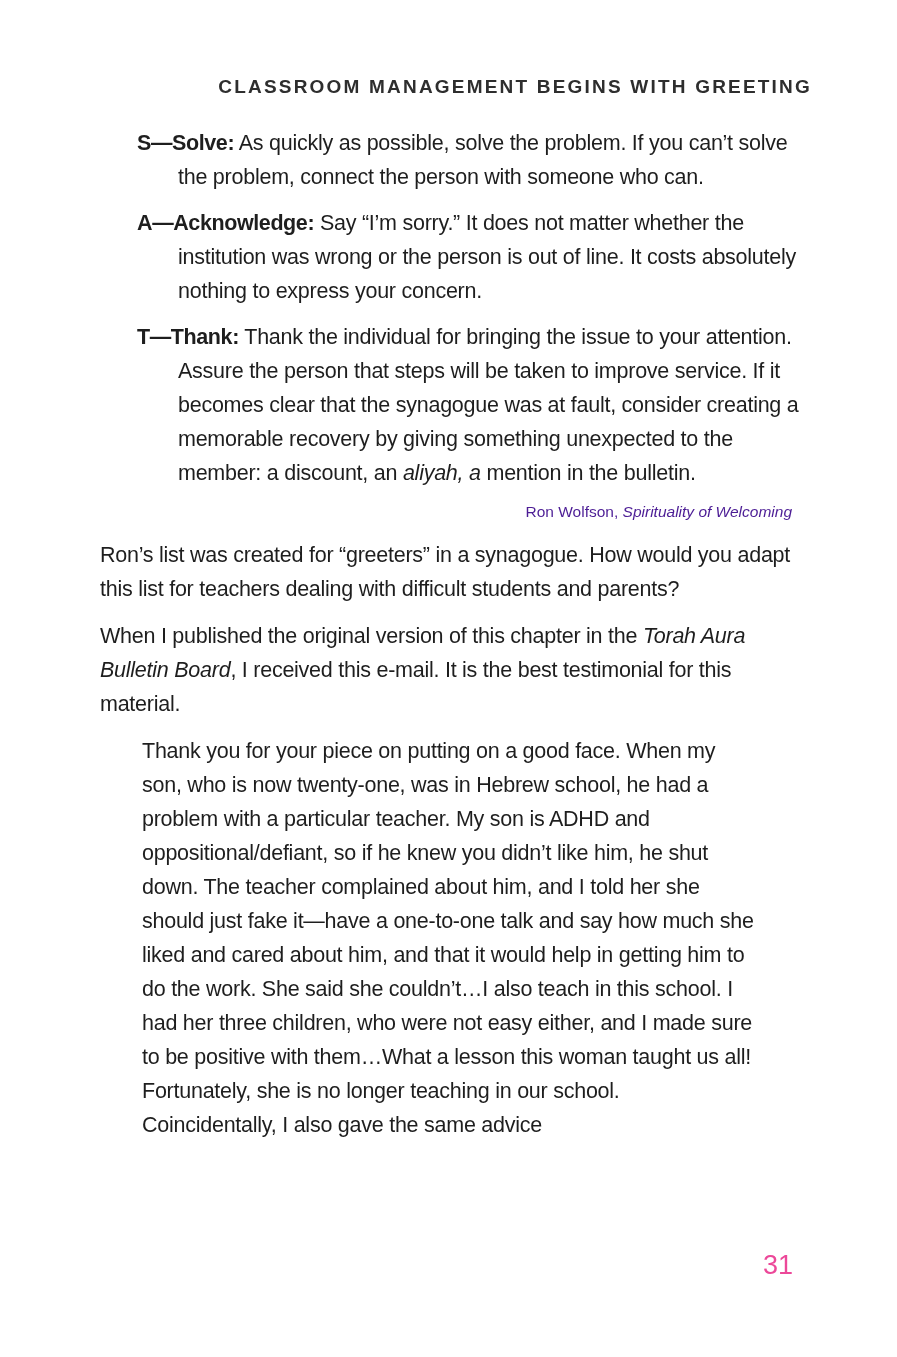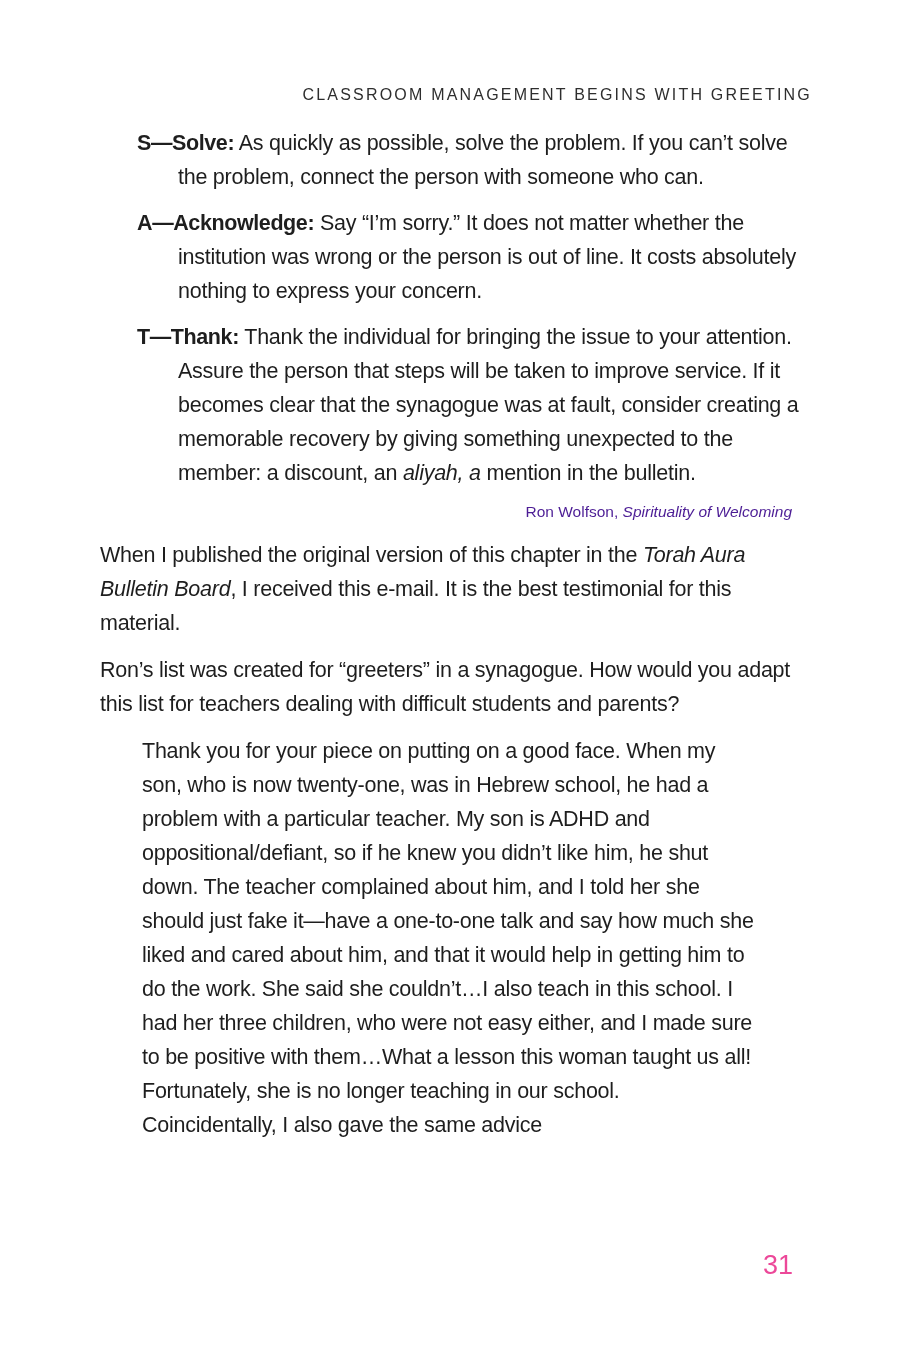--- a/index.html
+++ b/index.html
@@ -12,26 +12,26 @@
     position: relative;
     overflow: hidden;
   }
   .page {
     position: absolute;
     inset: 0;
     background: #ffffff;
   }
   .running-head {
     position: absolute;
-    top: 86px;
+    top: 76px;
     right: 85px;
-    font-size: 16px;
+    font-size: 19px;
     letter-spacing: 2.2px;
     color: #2e2e2e;
-    font-weight: 400;
+    font-weight: 700;
   }
   .content {
     position: absolute;
     top: 126px;
     left: 100px;
     width: 700px;
     font-size: 21.5px;
     line-height: 34px;
     letter-spacing: -0.25px;
     color: #1e1e1e;
@@ -81,23 +81,23 @@
   <div class="content">
 
     <div class="glossary-item"><span class="lead">S—Solve:</span><span> As quickly as possible, solve the problem. If you can’t solve the problem, connect the person with someone who can.</span></div>
 
     <div class="glossary-item"><span class="lead">A—Acknowledge:</span><span> Say “I’m sorry.” It does not matter whether the institution was wrong or the person is out of line. It costs absolutely nothing to express your concern.</span></div>
 
     <div class="glossary-item"><span class="lead">T—Thank:</span><span> Thank the individual for bringing the issue to your attention. Assure the person that steps will be taken to improve service. If it becomes clear that the synagogue was at fault, consider creating a memorable recovery by giving something unexpected to the member: a discount, an </span><span class="italic">aliyah, a</span><span> mention in the bulletin.</span></div>
 
     <div class="attribution"><span>Ron Wolfson, </span><span class="work">Spirituality of Welcoming</span></div>
 
+    <div class="para"><span>Ron’s list was created for “greeters” in a synagogue. How would you adapt this list for teachers dealing with difficult students and parents?</span></div>
+
     <div class="para"><span>When I published the original version of this chapter in the </span><span class="italic">Torah Aura Bulletin Board</span><span>, I received this e-mail. It is the best testimonial for this material.</span></div>
-
-    <div class="para"><span>Ron’s list was created for “greeters” in a synagogue. How would you adapt this list for teachers dealing with difficult students and parents?</span></div>
 
     <div class="quote-block"><span>Thank you for your piece on putting on a good face. When my son, who is now twenty-one, was in Hebrew school, he had a problem with a particular teacher. My son is ADHD and oppositional/defiant, so if he knew you didn’t like him, he shut down. The teacher complained about him, and I told her she should just fake it—have a one-to-one talk and say how much she liked and cared about him, and that it would help in getting him to do the work. She said she couldn’t…I also teach in this school. I had her three children, who were not easy either, and I made sure to be positive with them…What a lesson this woman taught us all! Fortunately, she is no longer teaching in our school. Coincidentally, I also gave the same advice</span></div>
 
   </div>
 
   <div class="folio">31</div>
 
 </div>
 
 </body></html>

